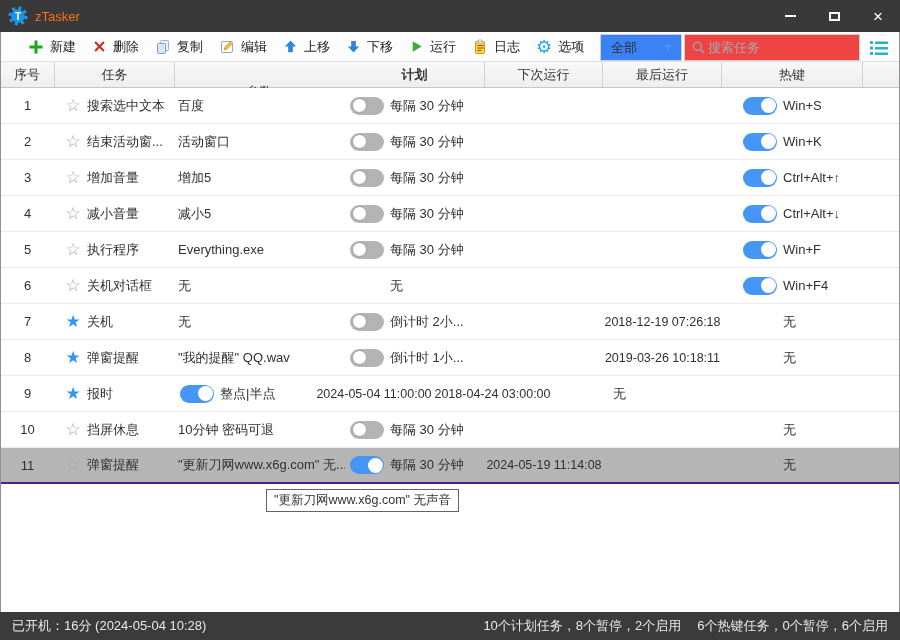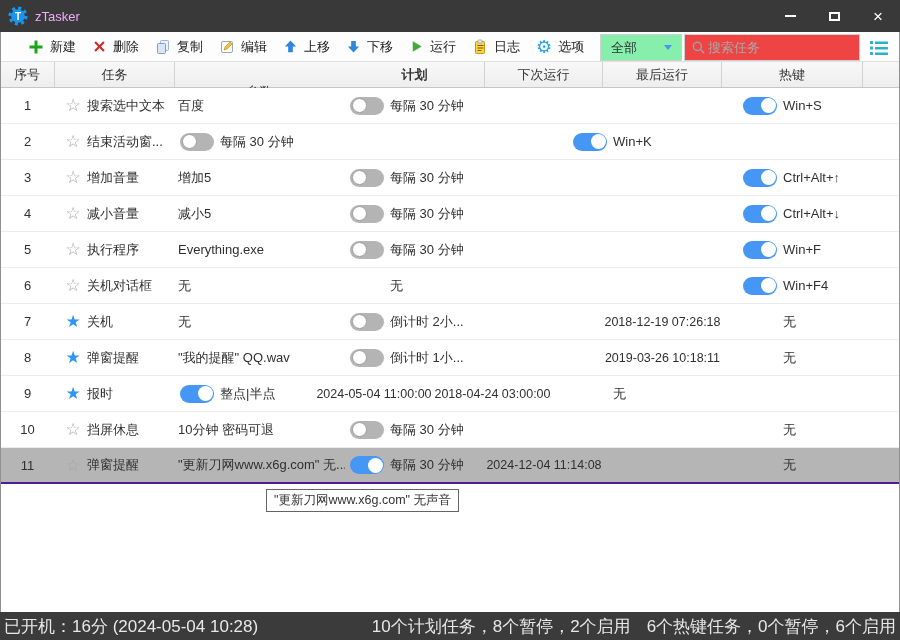--- a/index.html
+++ b/index.html
@@ -3,34 +3,34 @@
 <meta charset="utf-8">
 <style>
   html,body{margin:0;padding:0;background:#555;}
   *{box-sizing:border-box;}
   .app{position:relative;width:900px;height:640px;background:#fff;
        font-family:"Liberation Sans","DejaVu Sans",sans-serif;color:#303030;overflow:hidden;}
 
   
   .titlebar{position:absolute;top:0;left:0;right:0;height:32px;background:#393939;
             display:flex;align-items:center;padding-left:8px;}
-  .titlebar .title{color:#f0abfc;font-size:13px;margin-left:7px;}
+  .titlebar .title{color:#f97316;font-size:13px;margin-left:7px;}
   .winbtns{position:absolute;right:0;top:0;height:32px;display:flex;}
   .winbtn{width:44px;height:32px;display:flex;align-items:center;justify-content:center;color:#fff;}
   .minbar{width:11px;height:2px;background:#fff;}
   .maxbox{width:11px;height:9px;border:2px solid #fff;}
   .closex{font-size:17px;line-height:1;color:#fff;}
 
   
   .toolbar{position:absolute;top:32px;left:0;right:0;height:30px;background:#fdfdfd;
            border-bottom:1px solid #e0e0e0;display:flex;align-items:center;padding-left:20px;}
   .tbtn{display:flex;align-items:center;gap:6px;padding:0 8px;height:28px;font-size:13px;color:#222;cursor:default;}
   .tbtn svg{display:block;}
   .gear-glyph{font-size:18px;line-height:16px;color:#2aa3f0;font-family:"DejaVu Sans",sans-serif;}
-  .combo{position:absolute;left:600px;top:2px;width:82px;height:27px;border:1px solid #d0d0d0;background:#86efac;
+  .combo{position:absolute;left:600px;top:2px;width:82px;height:27px;border:1px solid #d0d0d0;background:#3b82f6;
          display:flex;align-items:center;font-size:13px;justify-content:space-between;}
   .combo .combo-label{padding-left:10px;flex:1;}
   .combo .arrow{width:0;height:0;border-left:4px solid transparent;border-right:4px solid transparent;
                 border-top:5px solid #4596f5;margin-right:9px;}
   .searchbox{position:absolute;left:684px;top:2px;width:176px;height:27px;border:1px solid #d0d0d0;background:#ef4444;
              display:flex;align-items:center;padding:0 6px;}
   .searchbox input{border:none;outline:none;flex:1;font-size:13px;font-family:inherit;color:#333;background:transparent;min-width:0;}
   .searchbox input::placeholder{color:#a8a8a8;}
   .listbtn{position:absolute;left:866px;top:4px;width:26px;height:24px;display:flex;align-items:center;justify-content:center;}
 
@@ -65,21 +65,21 @@
   .toggle.on .knob{right:1.5px;}
   .toggle.off .knob{left:1.5px;border:1px solid #9e9e9e;}
   .tspacer{width:34px;height:18px;flex:0 0 auto;margin-right:6px;}
 
   
   .tooltip{position:absolute;left:266px;top:489px;height:23px;background:#fff;border:1px solid #646464;
            font-size:12.5px;color:#333;display:flex;align-items:center;padding:0 7px;white-space:nowrap;}
 
   
   .statusbar{position:absolute;left:0;right:0;bottom:0;height:28px;background:#3b3b3b;color:#e8e8e8;
-             font-size:17px;display:flex;align-items:center;padding:0 4px;}
+             font-size:13px;display:flex;align-items:center;padding:0 12px;}
   .statusbar .sright{margin-left:auto;display:flex;}
   .statusbar .sright span+span{margin-left:16px;}
 
   .side-borders{position:absolute;top:32px;bottom:28px;left:0;right:0;
                 border-left:1px solid #909090;border-right:1px solid #909090;pointer-events:none;}
 </style>
 </head>
 <body>
 
 <div class="app">
@@ -221,20 +221,21 @@
           <div class="tlabel">Win+S</div>
         </div>
         <div class="cell c-end"></div>
       </div>
       <div class="trow">
         <div class="cell c-num">2</div>
         <div class="cell c-task">
           <div class="star">☆</div>
           <div class="tlabel">结束活动窗...</div>
         </div>
+        <div class="cell c-par">活动窗口</div>
         <div class="cell c-sch">
           <div class="toggle off">
             <div class="knob"></div>
           </div>
           <div class="tlabel">每隔 30 分钟</div>
         </div>
         <div class="cell c-next"></div>
         <div class="cell c-last"></div>
         <div class="cell c-hot">
           <div class="toggle on">
@@ -423,21 +424,21 @@
           <div class="star">☆</div>
           <div class="tlabel">弹窗提醒</div>
         </div>
         <div class="cell c-par">"更新刀网www.x6g.com" 无...</div>
         <div class="cell c-sch">
           <div class="toggle on">
             <div class="knob"></div>
           </div>
           <div class="tlabel">每隔 30 分钟</div>
         </div>
-        <div class="cell c-next">2024-12-04 11:14:08</div>
+        <div class="cell c-next">2024-05-19 11:14:08</div>
         <div class="cell c-last"></div>
         <div class="cell c-hot">
           <div class="tspacer"></div>
           <div class="tlabel">无</div>
         </div>
         <div class="cell c-end"></div>
       </div>
     </div>
 
   <div class="tooltip">"更新刀网www.x6g.com" 无声音</div>

